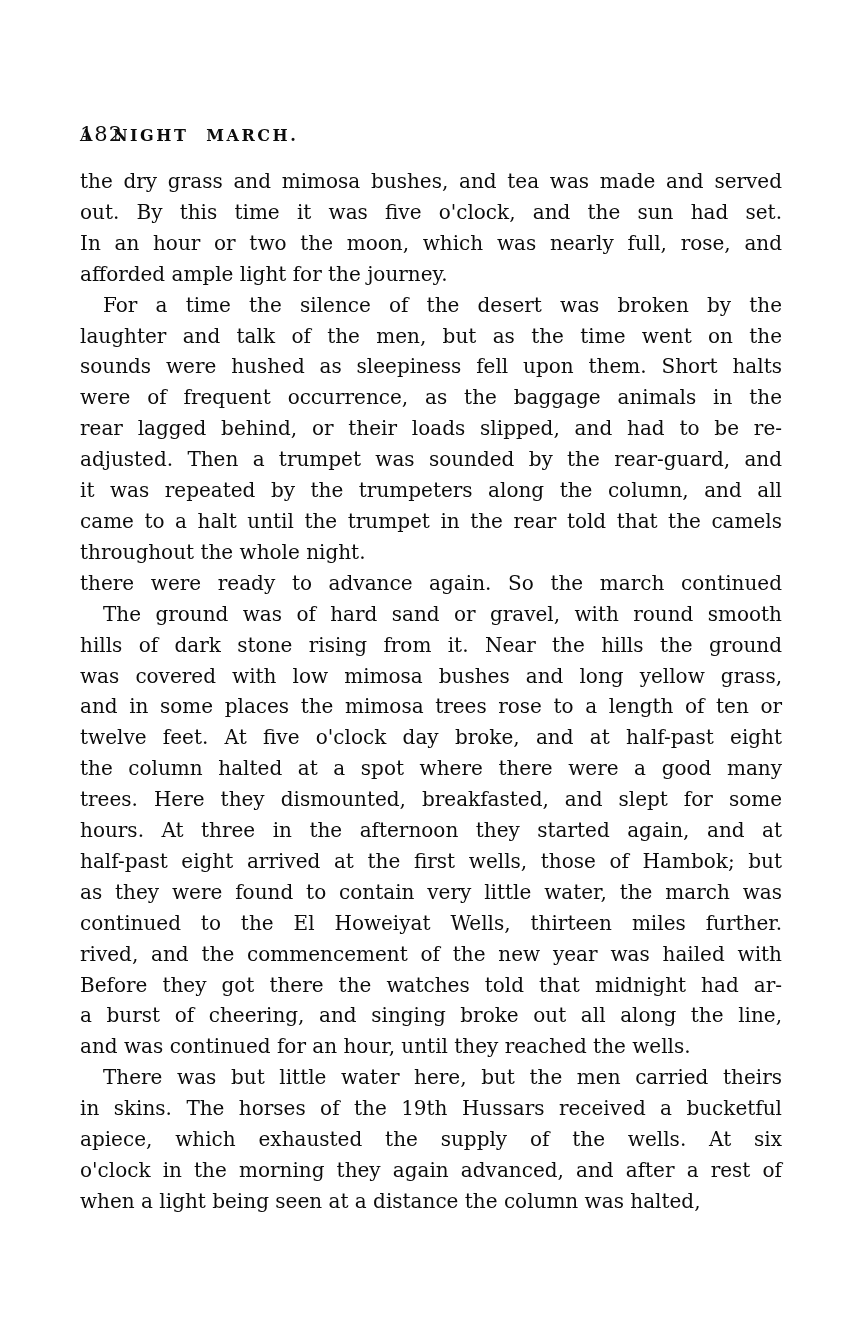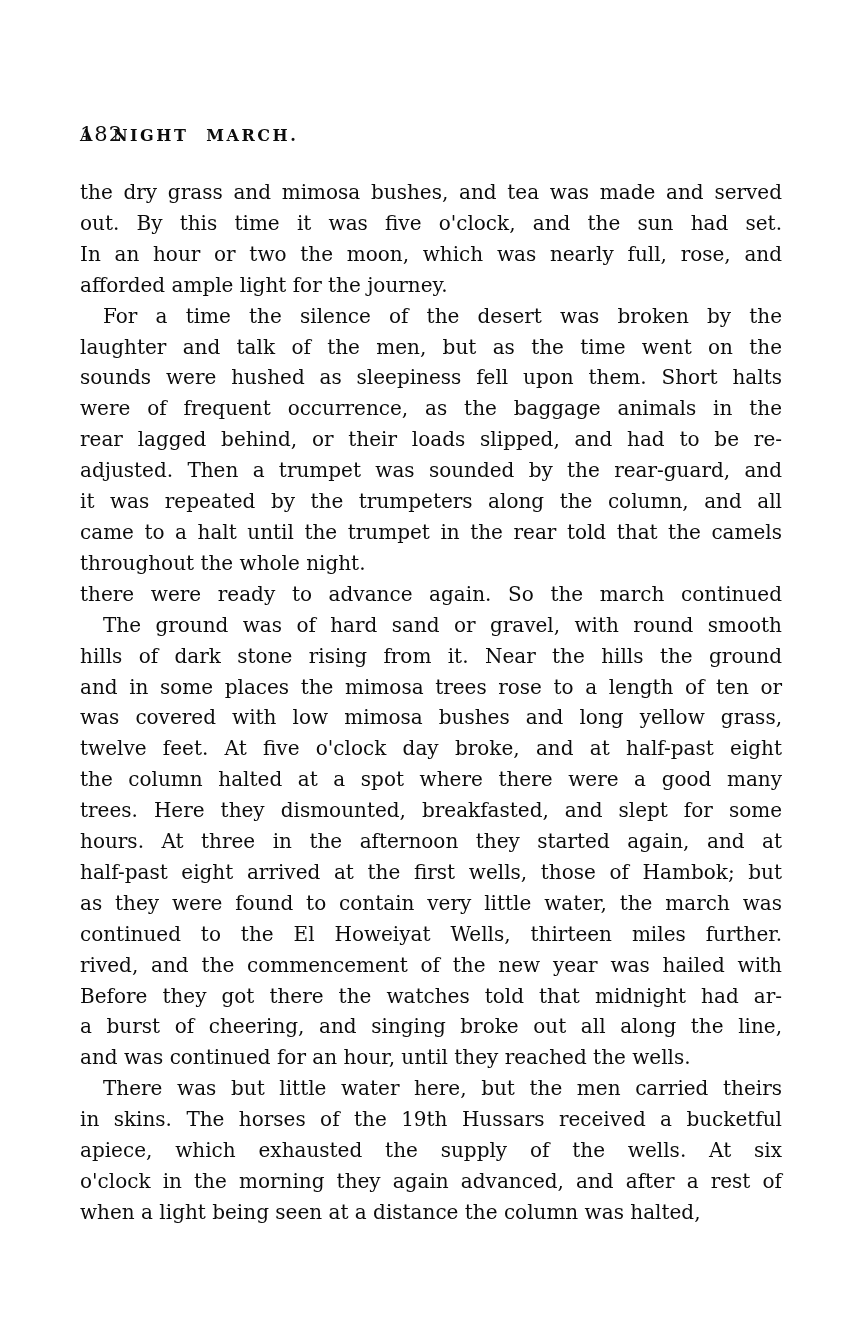--- a/index.html
+++ b/index.html
@@ -48,21 +48,20 @@
     word-spacing: 10px;
     line-height: 20px;
   }
   .page-body {
     position: absolute;
     left: 80px;
     right: 63px;
     top: 166px;
     font-size: 20px;
     line-height: 30.9px;
-    margin-top: 11px;
   }
   .paragraph {
     margin: 0;
   }
   .line {
     text-align: justify;
     text-align-last: justify;
     white-space: normal;
   }
   .line.last {
@@ -95,22 +94,22 @@
         <div class="line">rear lagged behind, or their loads slipped, and had to be re-</div>
         <div class="line">adjusted.  Then a trumpet was sounded by the rear-guard, and</div>
         <div class="line">it was repeated by the trumpeters along the column, and all</div>
         <div class="line">came to a halt until the trumpet in the rear told that the camels</div>
         <div class="line last">throughout the whole night.</div>
         <div class="line">there were ready to advance again.  So the march continued</div>
       </div>
       <div class="paragraph">
         <div class="line indent">The ground was of hard sand or gravel, with round smooth</div>
         <div class="line">hills of dark stone rising from it.  Near the hills the ground</div>
+        <div class="line">was covered with low mimosa bushes and long yellow grass,</div>
         <div class="line">and in some places the mimosa trees rose to a length of ten or</div>
-        <div class="line">was covered with low mimosa bushes and long yellow grass,</div>
         <div class="line">twelve feet.  At five o'clock day broke, and at half-past eight</div>
         <div class="line">the column halted at a spot where there were a good many</div>
         <div class="line">trees.  Here they dismounted, breakfasted, and slept for some</div>
         <div class="line">hours.  At three in the afternoon they started again, and at</div>
         <div class="line">half-past eight arrived at the first wells, those of Hambok; but</div>
         <div class="line">as they were found to contain very little water, the march was</div>
         <div class="line">continued to the El Howeiyat Wells, thirteen miles further.</div>
         <div class="line">rived, and the commencement of the new year was hailed with</div>
         <div class="line">Before they got there the watches told that midnight had ar-</div>
         <div class="line">a burst of cheering, and singing broke out all along the line,</div>

